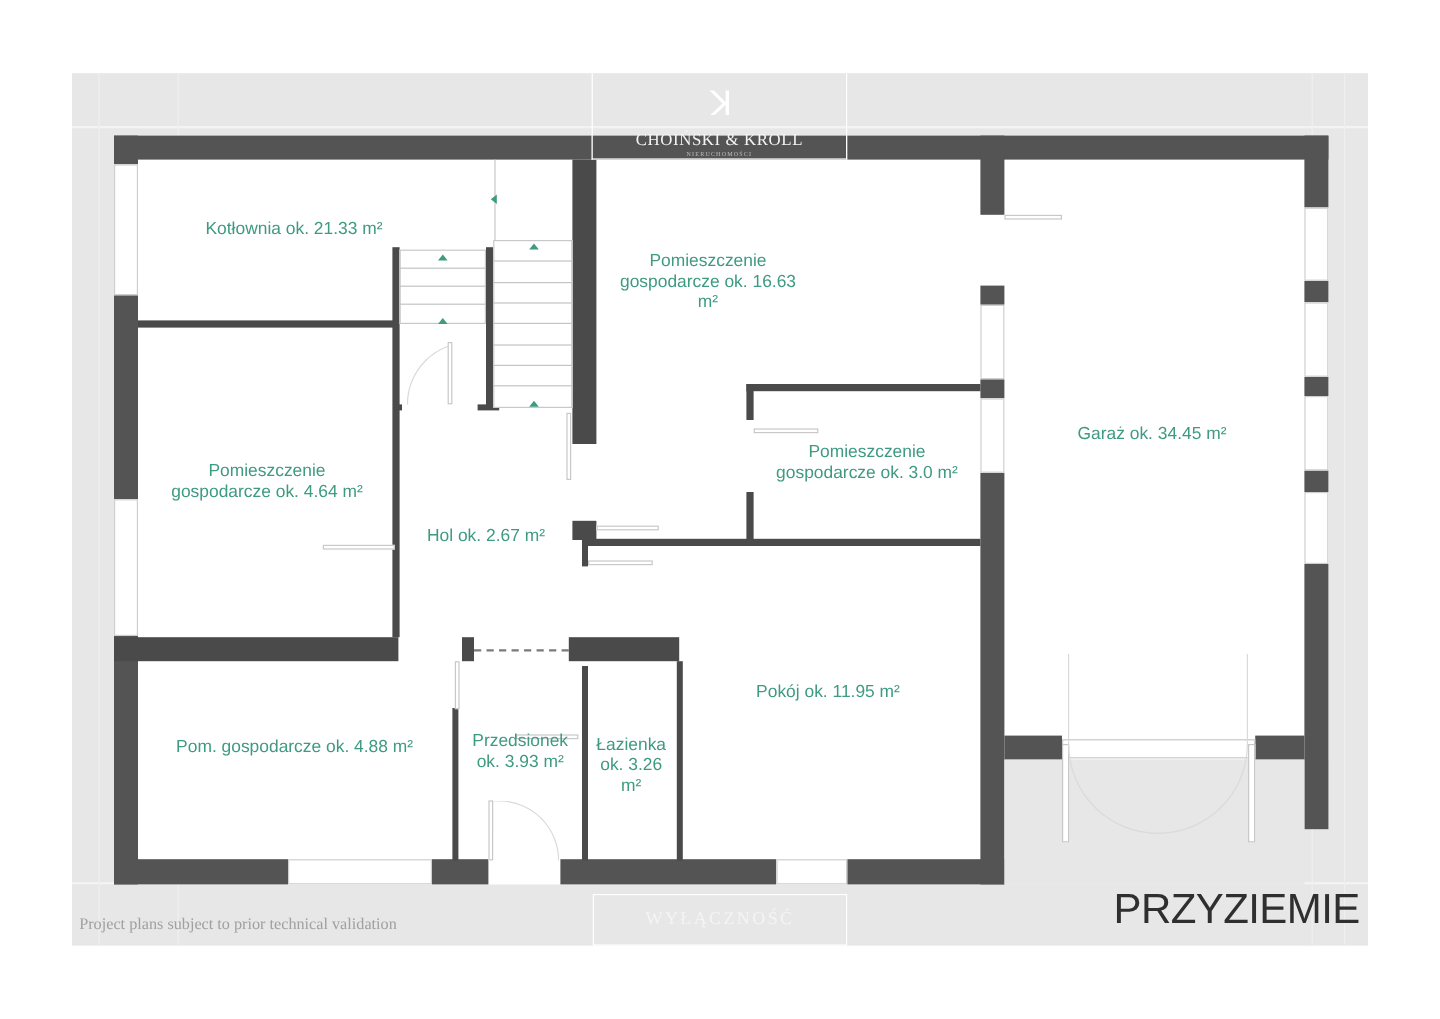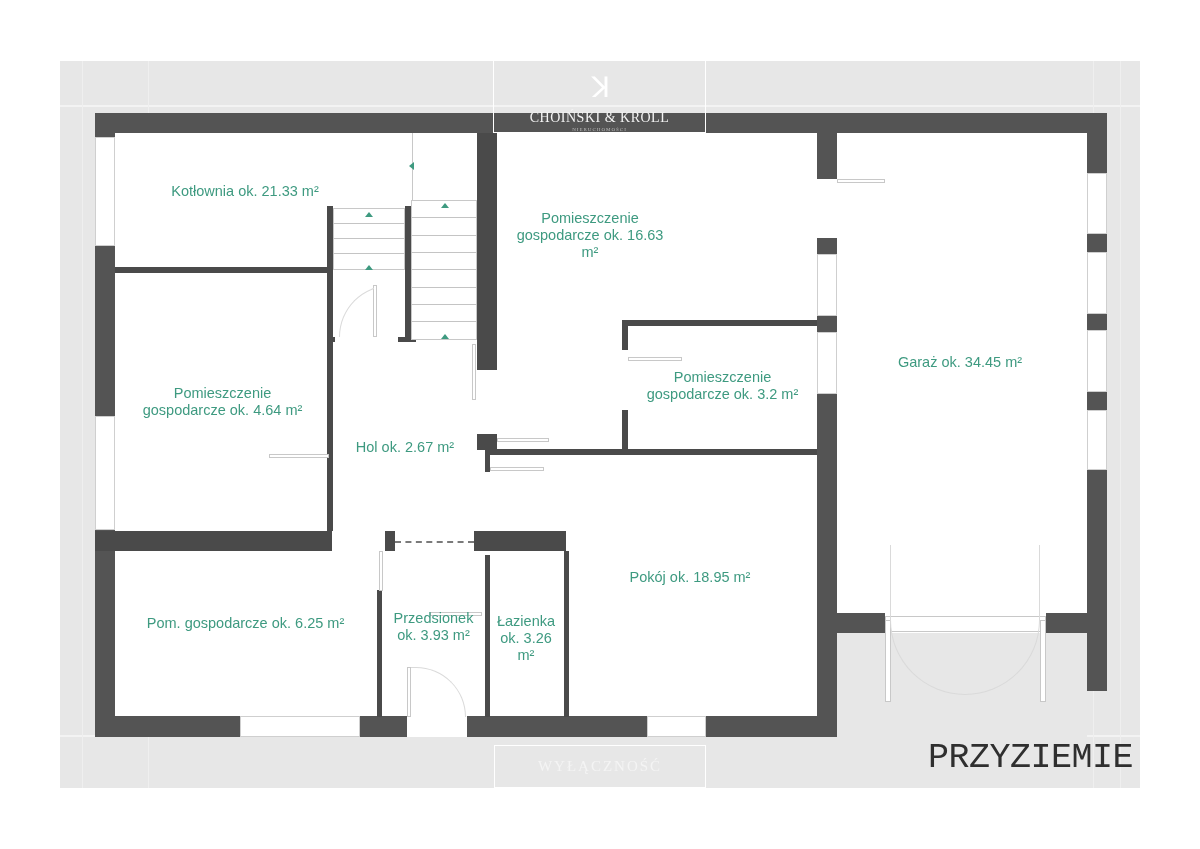--- a/index.html
+++ b/index.html
@@ -19,21 +19,21 @@
   .door-leaf{position:absolute;background:#fff;border:1px solid #c8c8c8;box-sizing:border-box;}
   .door-arc{position:absolute;border:1px solid #dadada;box-sizing:border-box;}
   .dash-h{position:absolute;height:0;border-top:2px dashed #7a7a7a;}
   .logo-box{position:absolute;left:493px;top:61px;width:213px;height:72px;border:1px solid #ffffff;border-top:none;box-sizing:border-box;}
   .logo-mark{position:absolute;left:583px;top:72px;width:36px;height:32px;color:#ffffff;font-family:"Liberation Serif",serif;font-size:28px;line-height:32px;text-align:center;}
   .logo-text{position:absolute;left:493px;top:110px;width:213px;text-align:center;color:#f3f3f3;font-family:"Liberation Serif",serif;font-size:14px;letter-spacing:0.5px;}
   .logo-sub{position:absolute;left:493px;top:127px;width:213px;text-align:center;color:#bdbdbd;font-family:"Liberation Serif",serif;font-size:5px;letter-spacing:1px;}
   .disclaimer{position:absolute;left:66px;top:762px;color:#a0a0a0;font-family:"Liberation Serif",serif;font-size:13.5px;}
   .excl-box{position:absolute;left:494px;top:745px;width:212px;height:43px;border:1px solid #ffffff;box-sizing:border-box;}
   .excl-text{position:absolute;left:494px;top:758px;width:212px;text-align:center;color:#f4f4f4;font-family:"Liberation Serif",serif;font-size:15px;letter-spacing:2px;}
-  .floor-title{position:absolute;left:928px;top:738px;color:#2f2f2f;font-family:Liberation Mono, monospace;font-size:35px;letter-spacing:-0.5px;}
+  .floor-title{position:absolute;left:928px;top:738px;color:#2f2f2f;font-family:Liberation Sans, sans-serif;font-size:35px;letter-spacing:-0.5px;}
 </style>
 </head>
 <body>
 
 <div class="canvas">
 
   <div class="bg"></div>
   <div class="gridline-h" style="left:60px;top:105px;width:1080px;"></div>
   <div class="gridline-h" style="left:60px;top:735px;width:1080px;"></div>
   <div class="gridline-v" style="left:82px;top:61px;height:727px;"></div>
@@ -154,34 +154,35 @@
   </div>
   <div class="label" style="left:115px;top:385px;width:215px;">
     <div>Pomieszczenie</div>
     <div>gospodarcze ok. 4.64 m²</div>
   </div>
   <div class="label" style="left:335px;top:439px;width:140px;">
     <div>Hol ok. 2.67 m²</div>
   </div>
   <div class="label" style="left:625px;top:369px;width:195px;">
     <div>Pomieszczenie</div>
-    <div>gospodarcze ok. 3.2 m²</div>
+    <div>gospodarcze ok. 3.0 m²</div>
   </div>
   <div class="label" style="left:118px;top:615px;width:255px;">
-    <div>Pom. gospodarcze ok. 6.25 m²</div>
+    <div>Pom. gospodarcze ok. 4.88 m²</div>
   </div>
   <div class="label" style="left:382px;top:610px;width:103px;">
     <div>Przedsionek</div>
     <div>ok. 3.93 m²</div>
   </div>
   <div class="label" style="left:488px;top:613px;width:76px;">
     <div>Łazienka</div>
     <div>ok. 3.26</div>
     <div>m²</div>
   </div>
   <div class="label" style="left:595px;top:569px;width:190px;">
-    <div>Pokój ok. 18.95 m²</div>
+    <div>Pokój ok. 11.95 m²</div>
   </div>
 
+  <div class="disclaimer">Project plans subject to prior technical validation</div>
   <div class="excl-box"></div>
   <div class="excl-text">WYŁĄCZNOŚĆ</div>
   <div class="floor-title">PRZYZIEMIE</div>
 </div>
 
 </body></html>

